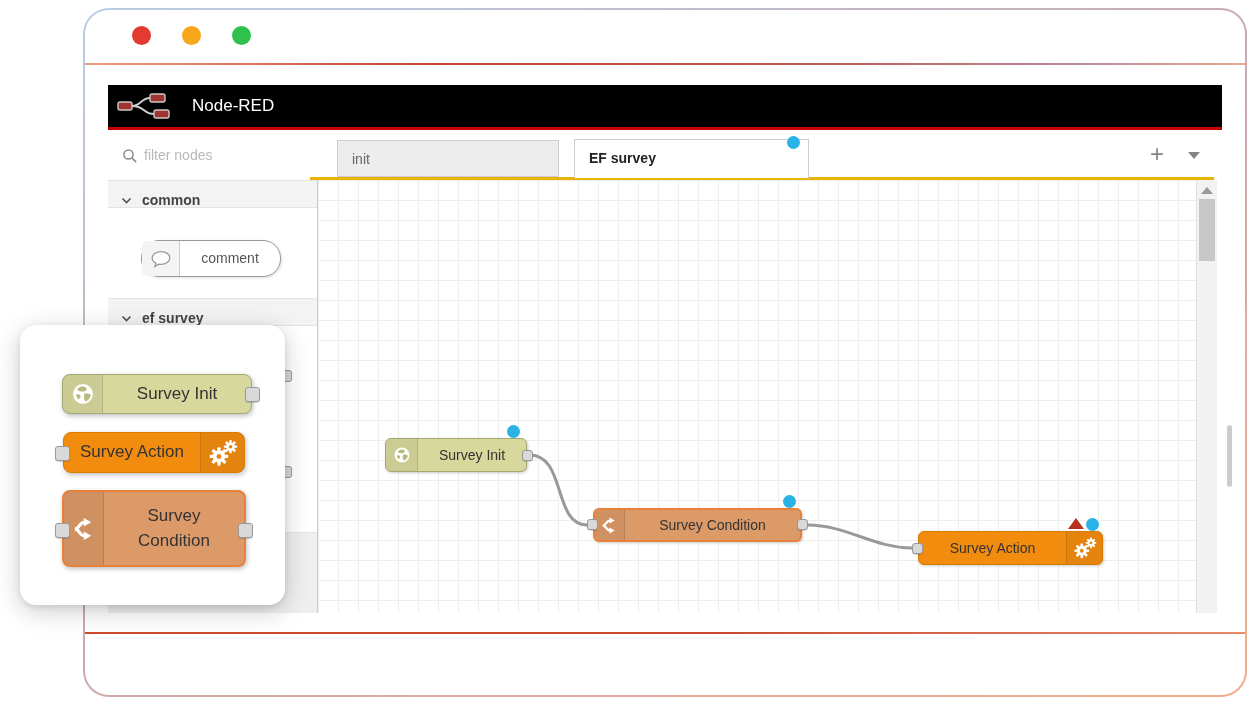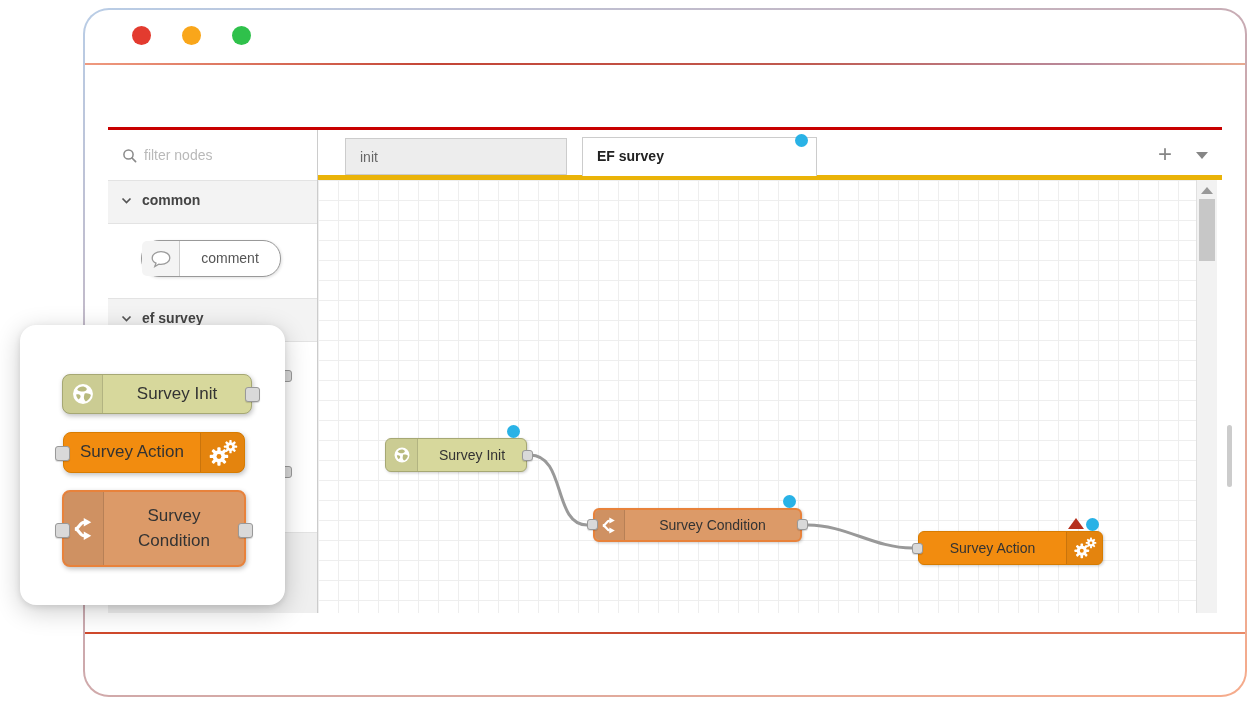--- a/index.html
+++ b/index.html
@@ -29,40 +29,40 @@
   .app-title { position:absolute; left:84px; top:0; height:42px; line-height:42px; color:#fff; font-size:17px; }
 
   
   .sidebar { position:absolute; left:108px; top:130px; width:210px; height:483px; background:#fff;
              border-right:1px solid #ccc; z-index:3; }
   .palette-search { position:absolute; left:0; top:0; width:100%; height:58px; border-bottom:1px solid #e2e2e2; }
   .palette-search input { position:absolute; left:36px; top:13px; width:160px; height:24px; border:none; outline:none;
              font-size:14px; color:#555; font-family:"Liberation Sans",sans-serif; }
   .palette-search input::placeholder { color:#b9b9b9; }
   .search-ic { position:absolute; left:14px; top:18px; }
-  .cat-header { position:absolute; left:0; width:100%; height:44px; background:#f3f3f3;
+  .cat-header { position:absolute; left:0; width:100%; height:28px; background:#f3f3f3;
              border-top:1px solid #e3e3e3; border-bottom:1px solid #e3e3e3; cursor:pointer; }
   .cat-header .chev { position:absolute; left:13px; top:15px; }
   .cat-header .cat-label { position:absolute; left:34px; top:0; height:38px; line-height:38px;
              font-size:14px; font-weight:bold; color:#444; }
   .cat-common { top:50px; }
   .cat-ef { top:168px; }
   .sidebar-bottom-gray { position:absolute; left:0; top:402px; width:100%; height:81px; background:#efefef;
              border-top:1px solid #e3e3e3; }
   .palette-node-comment { position:absolute; left:33px; top:110px; width:140px; height:37px; background:#fff;
              border:1px solid #999; border-radius:18px; box-shadow:1px 1px 3px rgba(0,0,0,.12); cursor:move; }
   .comment-icon-sec { position:absolute; left:0; top:0; bottom:0; width:38px; background:#f4f4f4;
              border-right:1px solid #ccc; border-radius:5px 0 0 5px; display:flex; align-items:center; justify-content:center; }
   .palette-node-comment .lbl { position:absolute; left:38px; right:0; top:0; height:35px; line-height:35px;
              text-align:center; font-size:14px; color:#555; }
   .stub { position:absolute; width:12px; height:12px; background:#d9d9d9; border:1px solid #999; border-radius:3px; }
 
   
-  .tabbar { position:absolute; left:318px; top:130px; width:904px; height:50px; background:#fff;
-            border-bottom:5px solid #eab308; z-index:3; }
+  .tabbar { position:absolute; left:310px; top:130px; width:904px; height:50px; background:#fff;
+            border-bottom:3px solid #eab308; z-index:3; }
   .tab { position:absolute; bottom:0; height:37px; font-size:14px; line-height:36px; padding-left:14px; cursor:pointer; }
   .tab-init { left:27px; width:222px; background:#ededed; border:1px solid #ccc; color:#666; }
   .tab-active { left:264px; width:235px; height:39px; margin-bottom:-1px; background:#fff;
             border:1px solid #ccc; border-bottom:none; color:#222; font-weight:bold; z-index:2; }
   .tab-dot { position:absolute; top:-4px; right:8px; width:13px; height:13px; border-radius:50%; background:#29b2e6; }
   .add-flow-btn { position:absolute; right:44px; top:12px; width:26px; height:26px; color:#868686;
             font-size:24px; line-height:24px; text-align:center; cursor:pointer; }
   .flowlist-btn { position:absolute; right:12px; top:18px; width:16px; height:14px; cursor:pointer; }
   .flowlist-btn .tri-down { position:absolute; left:2px; top:4px; width:0; height:0;
             border-left:6px solid transparent; border-right:6px solid transparent; border-top:7px solid #868686; }
@@ -168,20 +168,30 @@
   <div class="frame">
     <div class="frame-inner"></div>
   </div>
   <div class="traffic tl-red"></div>
   <div class="traffic tl-yellow"></div>
   <div class="traffic tl-green"></div>
   <div class="browser-divider"></div>
   <div class="bottom-divider"></div>
   <div class="browser-scroll-thumb"></div>
 
+  <div class="app-header">
+    <svg class="logo" width="58" height="30" viewBox="0 0 58 30">
+      <path d="M16,15 C25,15 25,7 34,7" stroke="#cfcfcf" stroke-width="2" fill="none"></path>
+      <path d="M16,15 C29,15 27,23 38,23" stroke="#cfcfcf" stroke-width="2" fill="none"></path>
+      <rect x="2" y="11" width="14" height="8" rx="2" fill="#a03433" stroke="#c9c9c9" stroke-width="1.4"></rect>
+      <rect x="34" y="3" width="15" height="8" rx="2" fill="#a03433" stroke="#c9c9c9" stroke-width="1.4"></rect>
+      <rect x="38" y="19" width="15" height="8" rx="2" fill="#a03433" stroke="#c9c9c9" stroke-width="1.4"></rect>
+    </svg>
+    <div class="app-title">Node-RED</div>
+  </div>
   <div class="app-header-underline"></div>
 
   <div class="sidebar">
     <div class="palette-search">
       <svg class="search-ic" width="15" height="15" viewBox="0 0 15 15">
         <circle cx="6.5" cy="6.5" r="4.6" stroke="#8a8a8a" stroke-width="1.5" fill="none"></circle>
         <path d="M10,10 L13.6,13.6" stroke="#8a8a8a" stroke-width="1.7" stroke-linecap="round"></path>
       </svg>
       <input type="text" placeholder="filter nodes" style="">
     </div>

